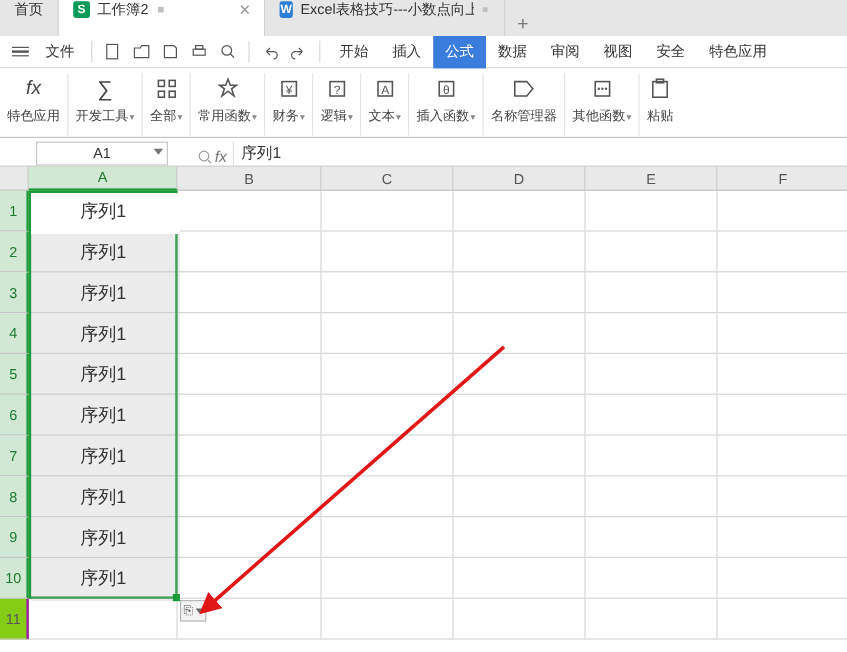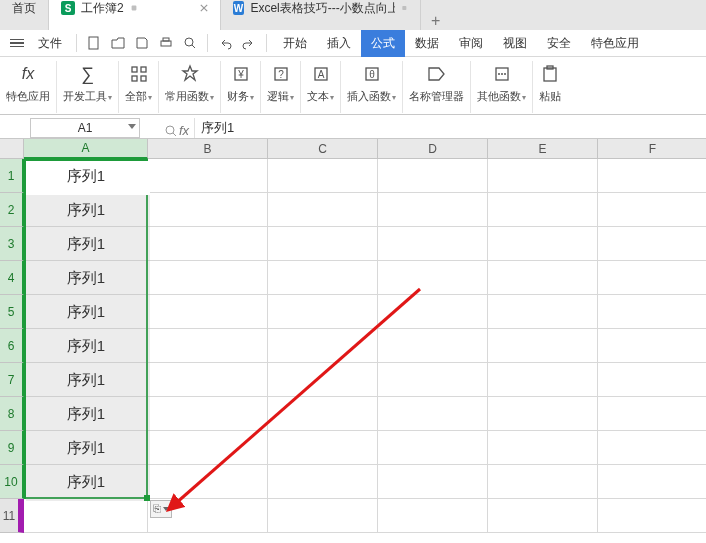--- a/index.html
+++ b/index.html
@@ -45,21 +45,21 @@
 .fxic .search { width:12px; height:12px; }
 .fbar { flex:1; height:20px; border-left:1px solid #e0e0e0; padding-left:6px; display:flex; align-items:center; font-size:13px; }
 
 
 .gridwrap { position:relative; }
 .corner { position:absolute; left:0; top:0; width:24px; height:20px; background:#e9e9e9; border-right:1px solid #c4c4c4; border-bottom:1px solid #c4c4c4; }
 .colheads { position:absolute; left:24px; top:0; height:20px; display:flex; }
 .colhead { border-right:1px solid #c4c4c4; border-bottom:1px solid #c4c4c4; background:#e9e9e9; display:flex; align-items:center; justify-content:center; font-size:12px; color:#555; }
 .colhead.selA { background:#d0e8d4; color:#1d7a2c; border-bottom:2px solid #1d9b3a; }
 .rowheads { position:absolute; left:0; top:20px; width:24px; }
-.rowhead { height:34px; border-right:6px solid #a21caf; border-bottom:1px solid #c4c4c4; background:#e5e5e5; display:flex; align-items:center; justify-content:center; font-size:12px; color:#555; }
+.rowhead { height:34px; border-right:2px solid #a21caf; border-bottom:1px solid #c4c4c4; background:#84cc16; display:flex; align-items:center; justify-content:center; font-size:12px; color:#555; }
 .rowhead.sel { background:#d0e8d4; color:#1d7a2c; border-right:2px solid #1d9b3a; }
 .cells { position:absolute; left:24px; top:20px; }
 .row { display:flex; height:34px; }
 .cell { border-right:1px solid #d8d8d8; border-bottom:1px solid #d8d8d8; display:flex; align-items:center; justify-content:center; font-size:15px; color:#333; }
 .colA { width:124px; }
 .colB { width:120px; }
 .colC { width:110px; }
 .colD { width:110px; }
 .colE { width:110px; }
 .colF { width:110px; }

